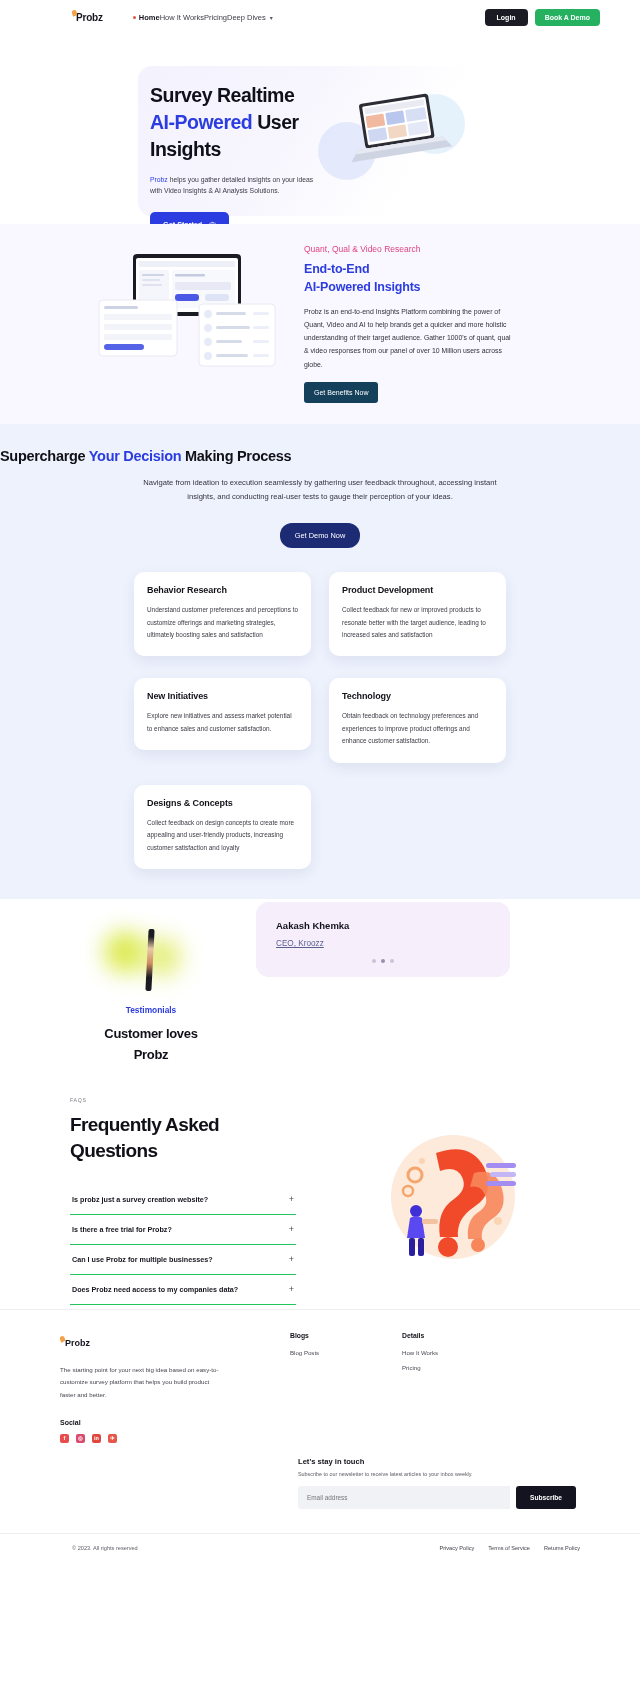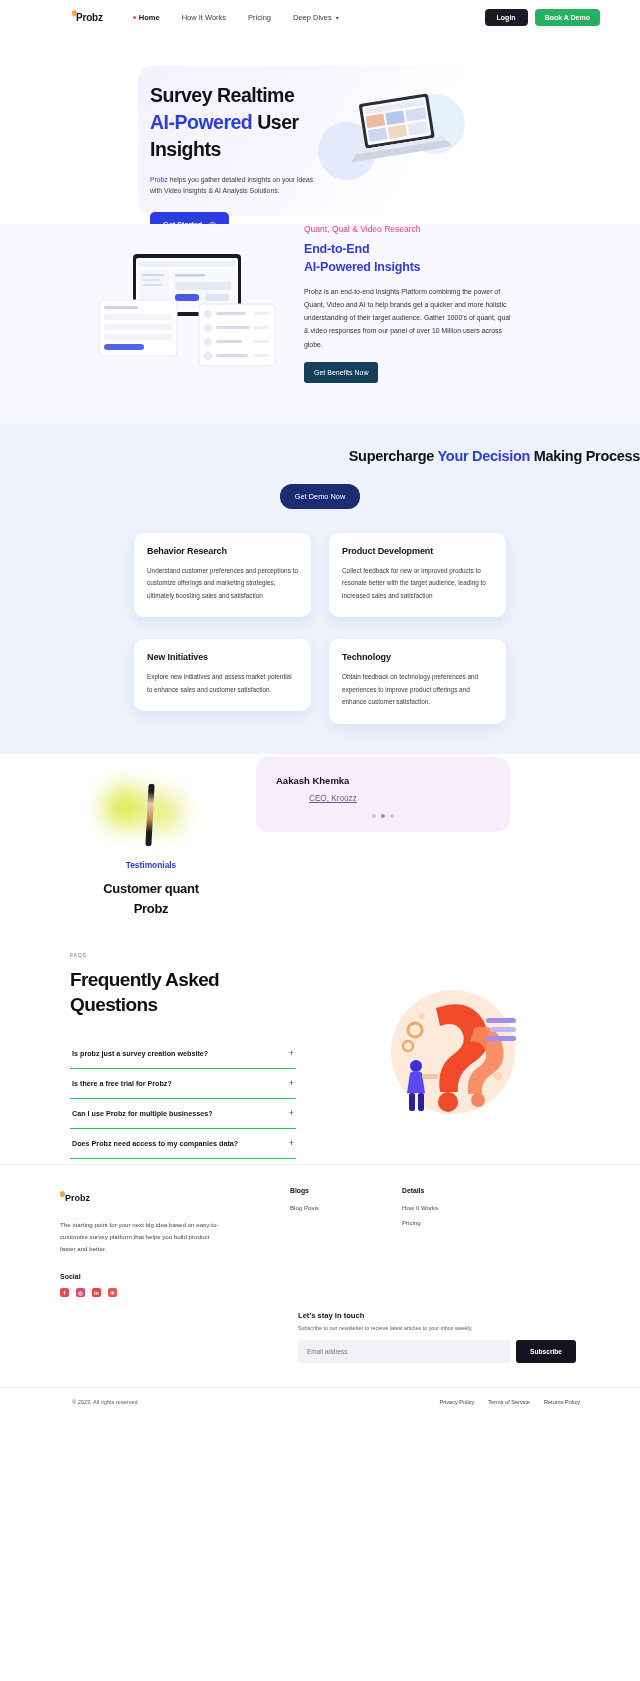--- a/index.html
+++ b/index.html
@@ -32,21 +32,21 @@
   }
   .logo::before {
     content: "";
     position: absolute;
     left: 0px; top: -2px;
     width: 5px; height: 6px;
     background: #f3a24a;
     border-radius: 50% 50% 50% 0;
     transform: rotate(-20deg);
   }
-  .nav-links { display: flex; align-items: center; gap: 22px; margin-left: 30px; }
+  .nav-links { display: flex; align-items: center; margin-left: 30px; }
   .nav-link {
     font-size: 7.5px;
     color: #3c3c46;
     text-decoration: none;
     display: flex;
     align-items: center;
     gap: 3px;
     white-space: nowrap;
   }
   .nav-link.active { color: #15151f; font-weight: 700; }
@@ -135,41 +135,41 @@
     width: 112px; height: 74px;
   }
 
   
   .sec2 {
     background: #f9f7ff;
     padding: 22px 0 28px 0;
     position: relative;
     min-height: 200px;
   }
-  .sec2-text { position: absolute; left: 304px; top: 0; width: 218px; }
+  .sec2-text { position: absolute; left: 304px; top: 20px; width: 218px; }
   .eyebrow { font-size: 8.5px; color: #e0457f; margin-bottom: 7px; }
   .sec2-h2 {
     font-size: 12.5px; font-weight: 700; color: #2b3ce0;
     line-height: 1.42; letter-spacing: -0.2px;
   }
   .sec2-p {
     margin-top: 8px; font-size: 6.9px; line-height: 1.92; color: #303038; width: 210px;
   }
   .btn-benefits {
     margin-top: 11px;
     background: #14405c; color: #fff; border: none;
     font-size: 7px; font-weight: 500;
     padding: 7px 10px; border-radius: 3px; cursor: pointer;
   }
   .dash-art { position: absolute; left: 95px; top: 28px; width: 190px; height: 125px; }
 
   
   .sec3 { background: #eef2fd; padding: 24px 0 30px 0; }
   .sec3-h2 {
-    text-align: right; font-size: 14.5px; font-weight: 700;
+    text-align: left; font-size: 14.5px; font-weight: 700;
     color: #101018; letter-spacing: -0.3px;
   }
   .sec3-h2 .accent { color: #2b3ce0; }
   .sec3-p {
     margin: 12px auto 0 auto; width: 360px; text-align: center;
     font-size: 7.6px; line-height: 1.78; color: #33333c;
   }
   .btn-demo-now {
     display: block; margin: 20px auto 0 auto;
     background: #1d2a74; color: #fff; border: none;
@@ -214,21 +214,21 @@
     margin-top: 9px; font-size: 13px; font-weight: 700; line-height: 1.55;
     color: #101018; letter-spacing: -0.3px;
   }
   .testi-card {
     position: absolute; left: 256px; top: 3px; width: 254px;
     background: #f6eefb; border-radius: 13px; padding: 18px 20px 14px 20px;
   }
   .testi-name { font-size: 9.5px; font-weight: 700; color: #13131b; }
   .testi-role {
     display: block; margin-top: 8px; font-size: 8.2px;
-    color: #5b5f90; text-decoration: underline; margin-left: 33px;
+    color: #5b5f90; text-decoration: underline;
   }
   .testi-body { margin-top: 11px; font-size: 7.6px; line-height: 2.05; color: #2e2e38; }
   .dots { margin-top: 11px; display: flex; gap: 5px; justify-content: center; }
   .dots span { width: 4px; height: 4px; border-radius: 50%; background: #cfc2d8; display: inline-block; }
   .dots span.on { background: #9a8fb0; }
 
   
   .sec5 { background: #fff; padding: 26px 4px 40px 0; position: relative; min-height: 220px; }
   .faq-left { position: absolute; left: 70px; top: 8px; width: 226px; }
   .faq-eyebrow { font-size: 5.2px; color: #7c7c88; letter-spacing: .7px; text-transform: uppercase; }
@@ -412,52 +412,57 @@
       </h2>
       <p class="sec2-p">Probz is an end-to-end Insights Platform combining the power of Quant, Video and AI to help brands get a quicker and more holistic understanding of their target audience. Gather 1000's of quant, qual &amp; video responses from our panel of over 10 Million users across globe.</p>
       <button class="btn-benefits">Get Benefits Now</button>
     </div>
   </section>
 
   <section class="sec3">
     <h2 class="sec3-h2">
       <span>Supercharge </span><span class="accent">Your Decision</span><span> Making Process</span>
     </h2>
+    <p class="sec3-p">Navigate from ideation to execution seamlessly by gathering user feedback throughout, accessing instant insights, and conducting real-user tests to gauge their perception of your ideas.</p>
     <button class="btn-demo-now">Get Demo Now</button>
 
     <div class="card-grid">
       <div class="card">
         <h3>Behavior Research</h3>
         <p>Understand customer preferences and perceptions to customize offerings and marketing strategies, ultimately boosting sales and satisfaction</p>
       </div>
       <div class="card">
         <h3>Product Development</h3>
         <p>Collect feedback for new or improved products to resonate better with the target audience, leading to increased sales and satisfaction</p>
       </div>
       <div class="card">
         <h3>New Initiatives</h3>
         <p>Explore new initiatives and assess market potential to enhance sales and customer satisfaction.</p>
       </div>
       <div class="card">
         <h3>Technology</h3>
         <p>Obtain feedback on technology preferences and experiences to improve product offerings and enhance customer satisfaction.</p>
+      </div>
+      <div class="card">
+        <h3>Designs &amp; Concepts</h3>
+        <p>Collect feedback on design concepts to create more appealing and user-friendly products, increasing customer satisfaction and loyalty</p>
       </div>
     </div>
   </section>
 
   <section class="sec4">
     <div class="testi-left">
       <div class="glow-wrap">
         <div class="glow-a"></div>
         <div class="glow-b"></div>
         <div class="pen"></div>
       </div>
       <div class="testi-label">Testimonials</div>
       <div class="testi-title">
-        <span>Customer quant</span><br>
+        <span>Customer loves</span><br>
         <span>Probz</span>
       </div>
     </div>
 
     <div class="testi-card">
       <div class="testi-name">Aakash Khemka</div>
       <a class="testi-role" href="#">CEO, Kroozz</a>
       <div class="dots">
         <span></span>
         <span class="on"></span>

